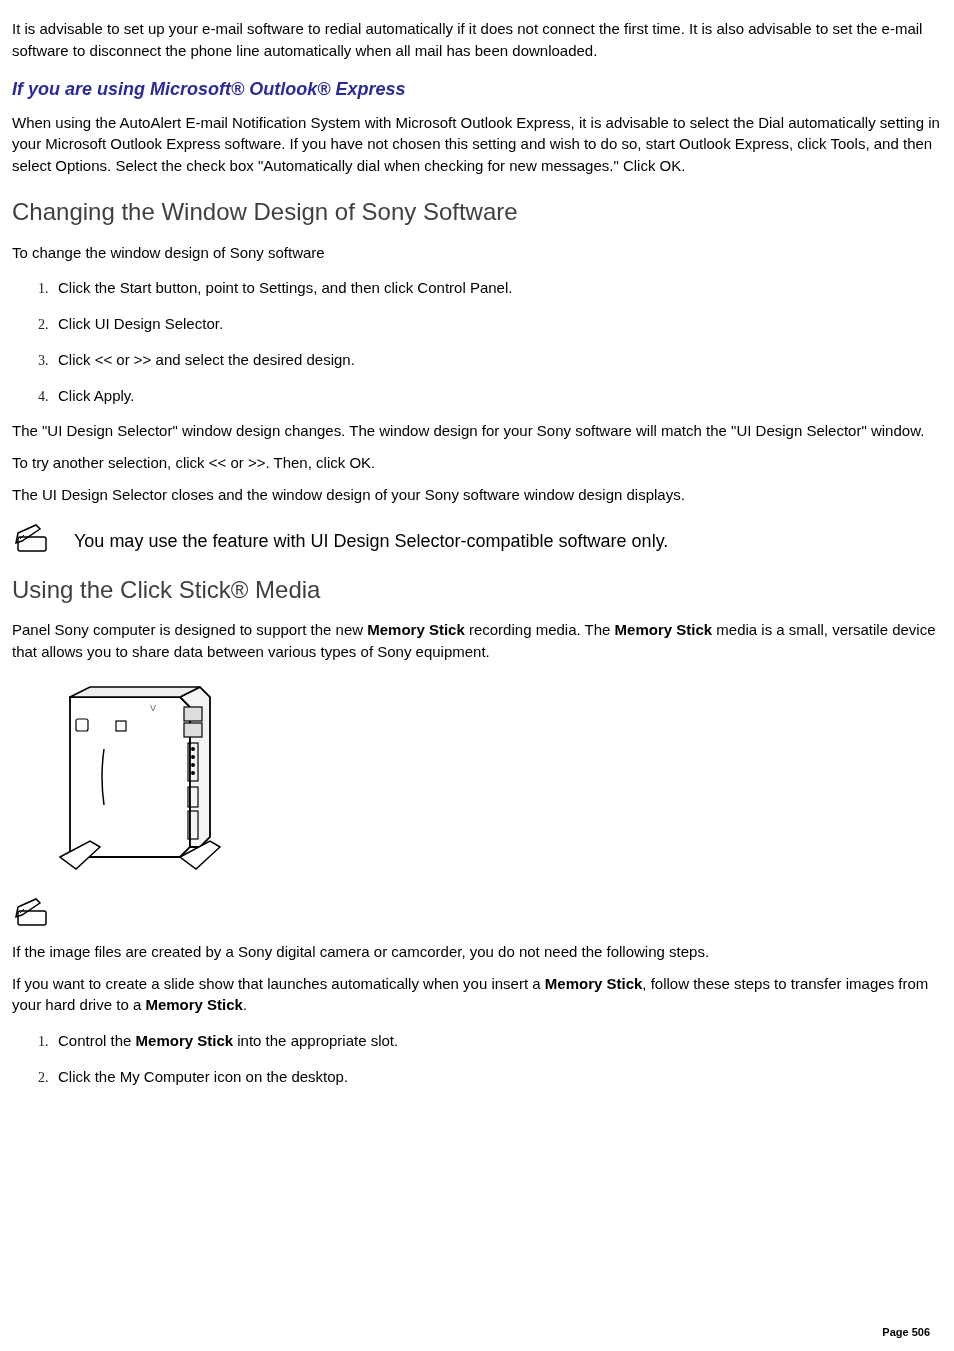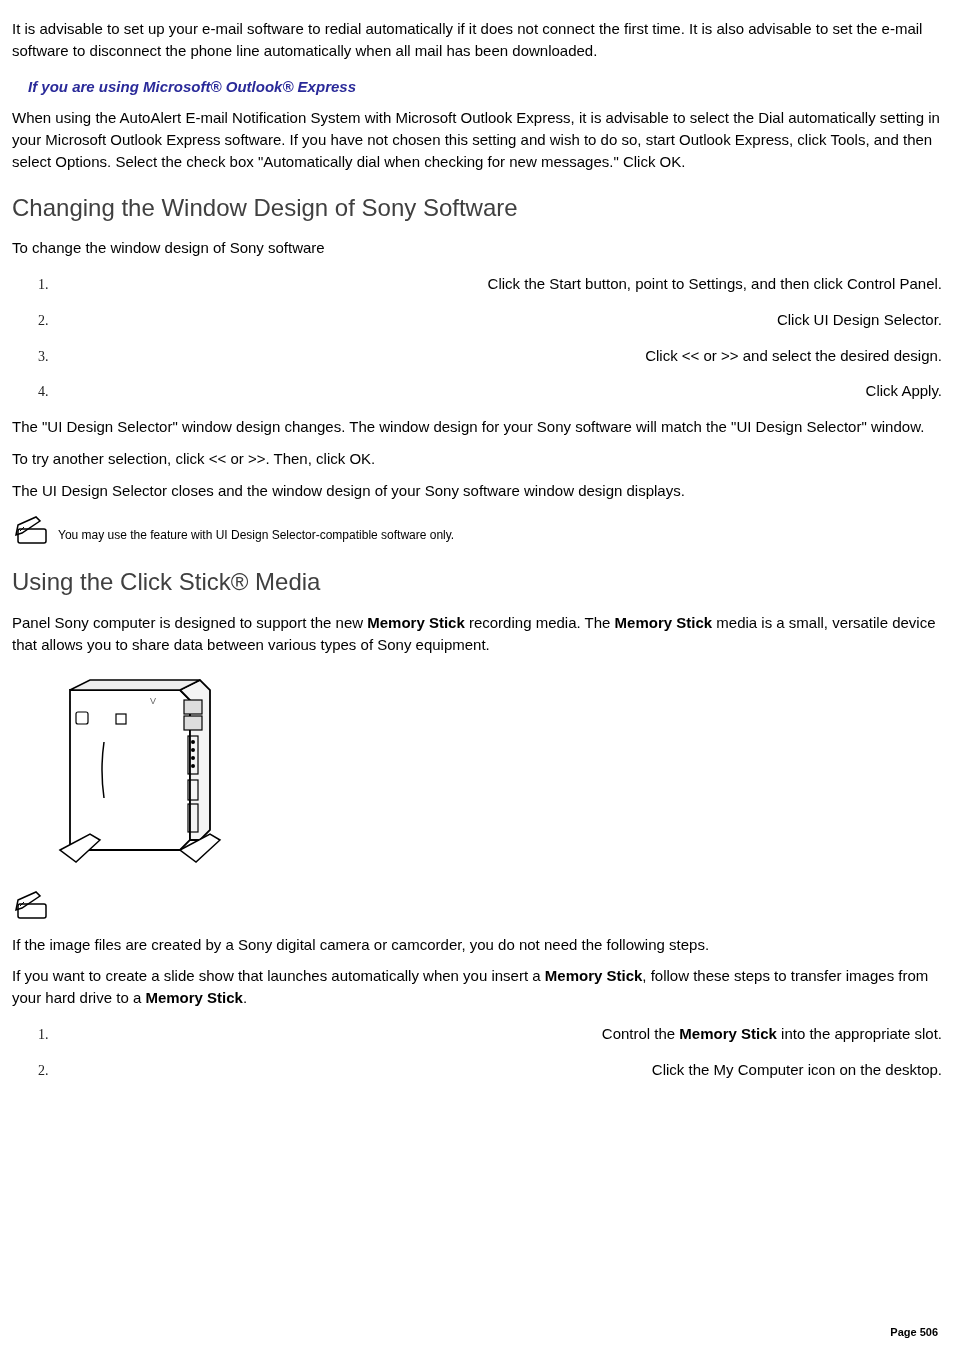--- a/index.html
+++ b/index.html
@@ -18,61 +18,60 @@
     h2 {
       color: #404040;
       font-weight: normal;
       font-size: 24px;
       margin: 18px 0 12px 0;
     }
     .subhead {
       color: #2a2a99;
       font-weight: bold;
       font-style: italic;
-      font-size: 15px;
-      margin: 14px 0 10px 16px;
+      font-size: 18px;
+      margin: 14px 0 10px 0;
     }
     ol {
       margin: 10px 0 10px 12px;
       padding-left: 28px;
-      text-align: right;
     }
     ol li {
       margin: 14px 0;
       padding-left: 6px;
       font-size: 15px;
     }
     ol li::marker {
       font-family: Georgia, 'Times New Roman', serif;
       font-size: 14px;
       color: #222;
     }
     .note-row {
       display: flex;
-      align-items: center;
-      gap: 8px;
+      align-items: flex-end;
+      gap: 24px;
       margin: 12px 0;
-      font-size: 12px;
+      font-size: 18px;
       line-height: 1.5;
     }
     .note-row .note-text {
       flex: 1;
       padding-top: 10px;
     }
     .note-icon svg { display: block; }
     .img-box {
       margin: 16px 0 16px 40px;
       width: 180px;
       height: 200px;
     }
     .img-box svg { display: block; }
     .page-num {
       position: fixed;
       bottom: 10px;
-      right: 16px;
+      right: 24px;
       font-size: 11px;
       font-weight: bold;
       color: #000;
     }
     b { font-weight: bold; }
   </style>
 </head>
 <body>
 
 <p class="indent">It is advisable to set up your e-mail software to redial automatically if it does not connect the first time. It is also advisable to set the e-mail software to disconnect the phone line automatically when all mail has been downloaded.</p>

